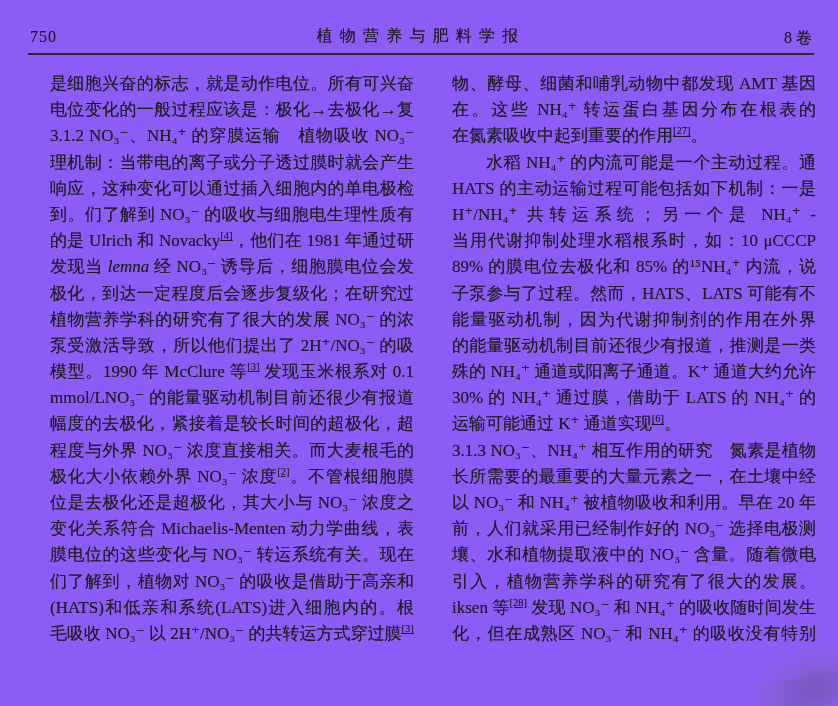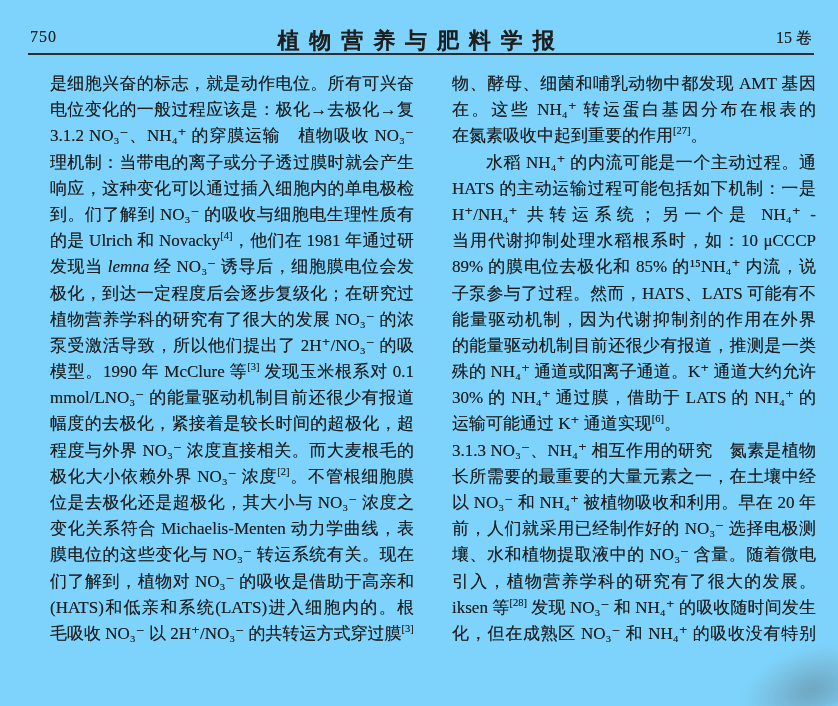--- a/index.html
+++ b/index.html
@@ -5,30 +5,30 @@
   html, body { margin: 0; padding: 0; }
   body {
     width: 838px; height: 706px;
     background: #f7f6f4;
     font-family: "Liberation Serif", "DejaVu Serif", serif;
   }
   .page {
     position: relative;
     width: 838px; height: 706px;
     overflow: hidden;
-    background: #7dd3fc;
+    background: #8b5cf6;
     color: #1e1e1e;
     text-shadow: 0 0 0.5px rgba(20,20,20,0.55);
   }
   
   .header { position: absolute; top: 26px; left: 30px; right: 26px; height: 24px; font-size: 16px; }
   .pagenum { position: absolute; left: 0; top: 2px; letter-spacing: 1px; }
   .jtitle {
     position: absolute; left: 0; right: 0; top: 0;
-    text-align: center; letter-spacing: 0.45em; font-size: 22px; font-weight: bold;
+    text-align: center; letter-spacing: 0.45em; font-size: 16px;
   }
   .vol { position: absolute; right: 0; top: 2px; }
   .rule {
     position: absolute; top: 53px; left: 28px; right: 24px;
     height: 2px; background: #2b2b2b;
   }
   
   .column {
     position: absolute; top: 71px; width: 384px;
     font-size: 17px; line-height: 26.2px;
@@ -39,21 +39,21 @@
     height: 26.2px;
     text-align: justify;
     text-align-last: justify;
     white-space: normal;
     overflow: hidden;
     margin-left: 20px;
   }
   .text-line.last-line { text-align-last: left; }
   .text-line.indent { text-indent: 2em; }
   .text-line sup {
-    font-size: 0.62em; line-height: 0; vertical-align: super; letter-spacing: 0;
+    font-size: 0.62em; line-height: 0; vertical-align: super; letter-spacing: 0; text-decoration: underline;
   }
   .text-line i { }
   
   .smudge {
     position: absolute; right: -10px; bottom: -12px;
     width: 110px; height: 64px;
     background: radial-gradient(ellipse at 65% 65%,
       rgba(80,80,80,0.35), rgba(110,110,110,0.16) 45%, rgba(0,0,0,0) 72%);
     filter: blur(3px);
     transform: rotate(-18deg);
@@ -61,21 +61,21 @@
   }
 </style>
 </head>
 <body>
 
 <div class="page">
 
   <div class="header">
     <span class="pagenum">750</span>
     <span class="jtitle">植物营养与肥料学报</span>
-    <span class="vol">15 卷</span>
+    <span class="vol">8 卷</span>
   </div>
 
   <div class="rule"></div>
 
   <div class="column left">
       <div class="text-line">是细胞兴奋的标志，就是动作电位。所有可兴奋的</div>
       <div class="text-line">电位变化的一般过程应该是：极化→去极化→复极</div>
       <div class="text-line">3.1.2 NO₃⁻、NH₄⁺ 的穿膜运输　植物吸收 NO₃⁻ 的生</div>
       <div class="text-line">理机制：当带电的离子或分子透过膜时就会产生电</div>
       <div class="text-line">响应，这种变化可以通过插入细胞内的单电极检测</div>

